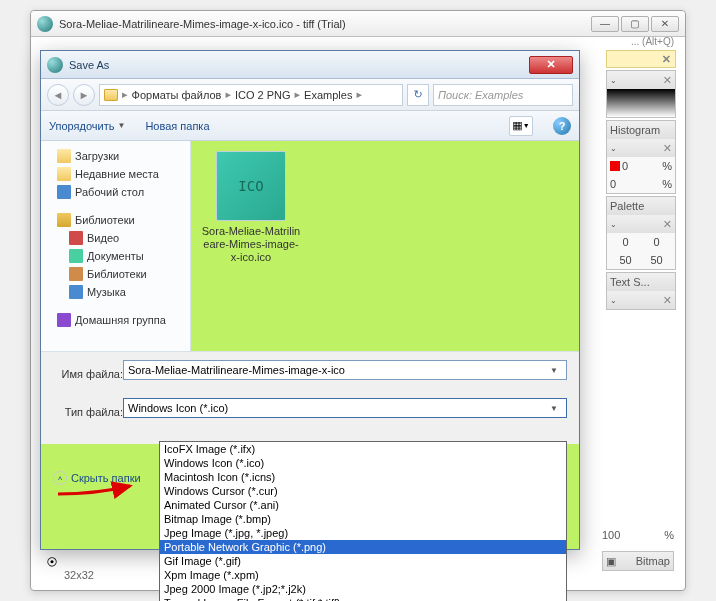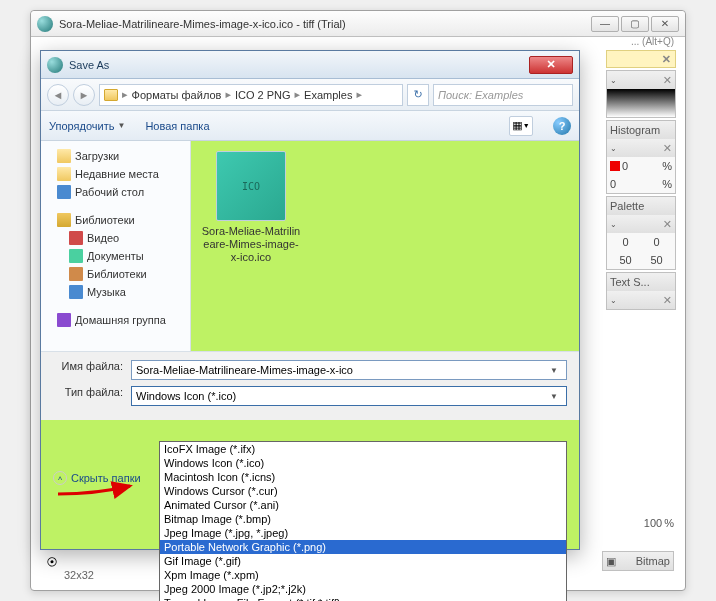--- a/index.html
+++ b/index.html
@@ -37,24 +37,24 @@
 .ti-desk{background:#4a8ad0;border-radius:1px}
 .ti-lib{background:linear-gradient(#f0c860,#d4a830);border-radius:1px}
 .ti-vid{background:#d04a4a;border-radius:1px}
 .ti-doc{background:#4ad0a0;border-radius:1px}
 .ti-img{background:#d08a4a;border-radius:1px}
 .ti-mus{background:#4a8ad0;border-radius:1px}
 .ti-hg{background:#8a4ad0;border-radius:1px}
 .tree-gap{height:10px}
 .sa-files{flex:1;padding:10px;display:flex;align-items:flex-start}
 .file-item{width:100px;text-align:center}
-.file-thumb{width:70px;height:70px;margin:0 auto 4px;background:linear-gradient(135deg,#3ec9b0,#2aa890);border:1px solid #c0cede;border-radius:2px;display:flex;align-items:center;justify-content:center;color:#1a6a5a;font-size:10px;font-family:monospace}
+.file-thumb{width:70px;height:70px;margin:0 auto 4px;background:linear-gradient(135deg,#3ec9b0,#2aa890);border:1px solid #c0cede;border-radius:2px;display:flex;align-items:center;justify-content:center;color:#1a6a5a;font-size:14px;font-family:monospace}
 .file-name{font-size:11px;color:#333;word-break:break-all;line-height:1.2}
 .sa-fields{padding:8px 12px;background:#f0f0f0;border-top:1px solid #d8e0e8}
-.field-row{display:flex;align-items:flex-start;margin-bottom:6px;gap:8px}
+.field-row{display:flex;align-items:flex-end;margin-bottom:18px;gap:0}
 .field-label{width:70px;text-align:right;color:#333}
 .field-input{flex:1;height:20px;border:1px solid #7a9ac0;background:#fff;padding:0 4px;display:flex;align-items:center}
 .field-input.combo{border-color:#3a6ea8}
 .field-drop{width:16px;color:#555;text-align:center;font-size:8px}
 .dropdown{position:absolute;left:118px;right:12px;top:390px;background:#fff;border:1px solid #666;z-index:20;max-height:170px;overflow:auto}
 .dd-item{padding:1px 4px;color:#000;font-size:11px}
 .dd-item.hl{background:#2a6ad0;color:#fff}
 .hide-folders{position:absolute;left:12px;top:420px;display:flex;align-items:center;gap:4px;color:#1a4a8a}
 .hide-folders .chev{width:14px;height:14px;border:1px solid #ccc;border-radius:50%;display:flex;align-items:center;justify-content:center;font-size:8px}
 .arrow{position:absolute;z-index:25;left:56px;top:480px;width:80px;height:20px;pointer-events:none}
@@ -66,21 +66,21 @@
 .rp-head .ch{font-size:8px}
 .rp-body{padding:3px;font-size:10px;color:#444}
 .rp-close-only{height:18px;background:#fff4c0;border:1px solid #e0d080;display:flex;align-items:center;justify-content:flex-end;padding:0 4px}
 .rp-close-only .x{color:#888;font-weight:bold}
 .altq{position:absolute;right:42px;top:36px;font-size:10px;color:#888}
 .bottom-bits{position:absolute;left:40px;bottom:20px;right:40px;display:flex;align-items:center;gap:8px;font-size:10px;color:#666}
 .dim{color:#666}
 .toolcol{position:absolute;left:44px;top:516px;width:20px;display:flex;flex-direction:column;gap:3px}
 .tc{width:16px;height:16px;border:1px solid transparent;display:flex;align-items:center;justify-content:center}
 .actions{position:absolute;right:42px;bottom:30px;border:1px solid #c0c0c0;background:#f8f8f8;width:72px}
-.zoom{position:absolute;right:42px;bottom:72px;width:72px;font-size:10px;color:#555;display:flex;align-items:center;gap:2px;justify-content:flex-end}
+.zoom{position:absolute;right:42px;bottom:60px;width:72px;font-size:10px;color:#555;display:flex;align-items:center;gap:2px;justify-content:space-between}
 </style>
 </head>
 <body>
 
 <div class="main-win">
   <div class="main-title">
     <div class="ico"></div>
     <div class="main-title-text">Sora-Meliae-Matrilineare-Mimes-image-x-ico.ico - tiff (Trial)</div>
     <div class="winbtns">
       <div class="winbtn">—</div>

